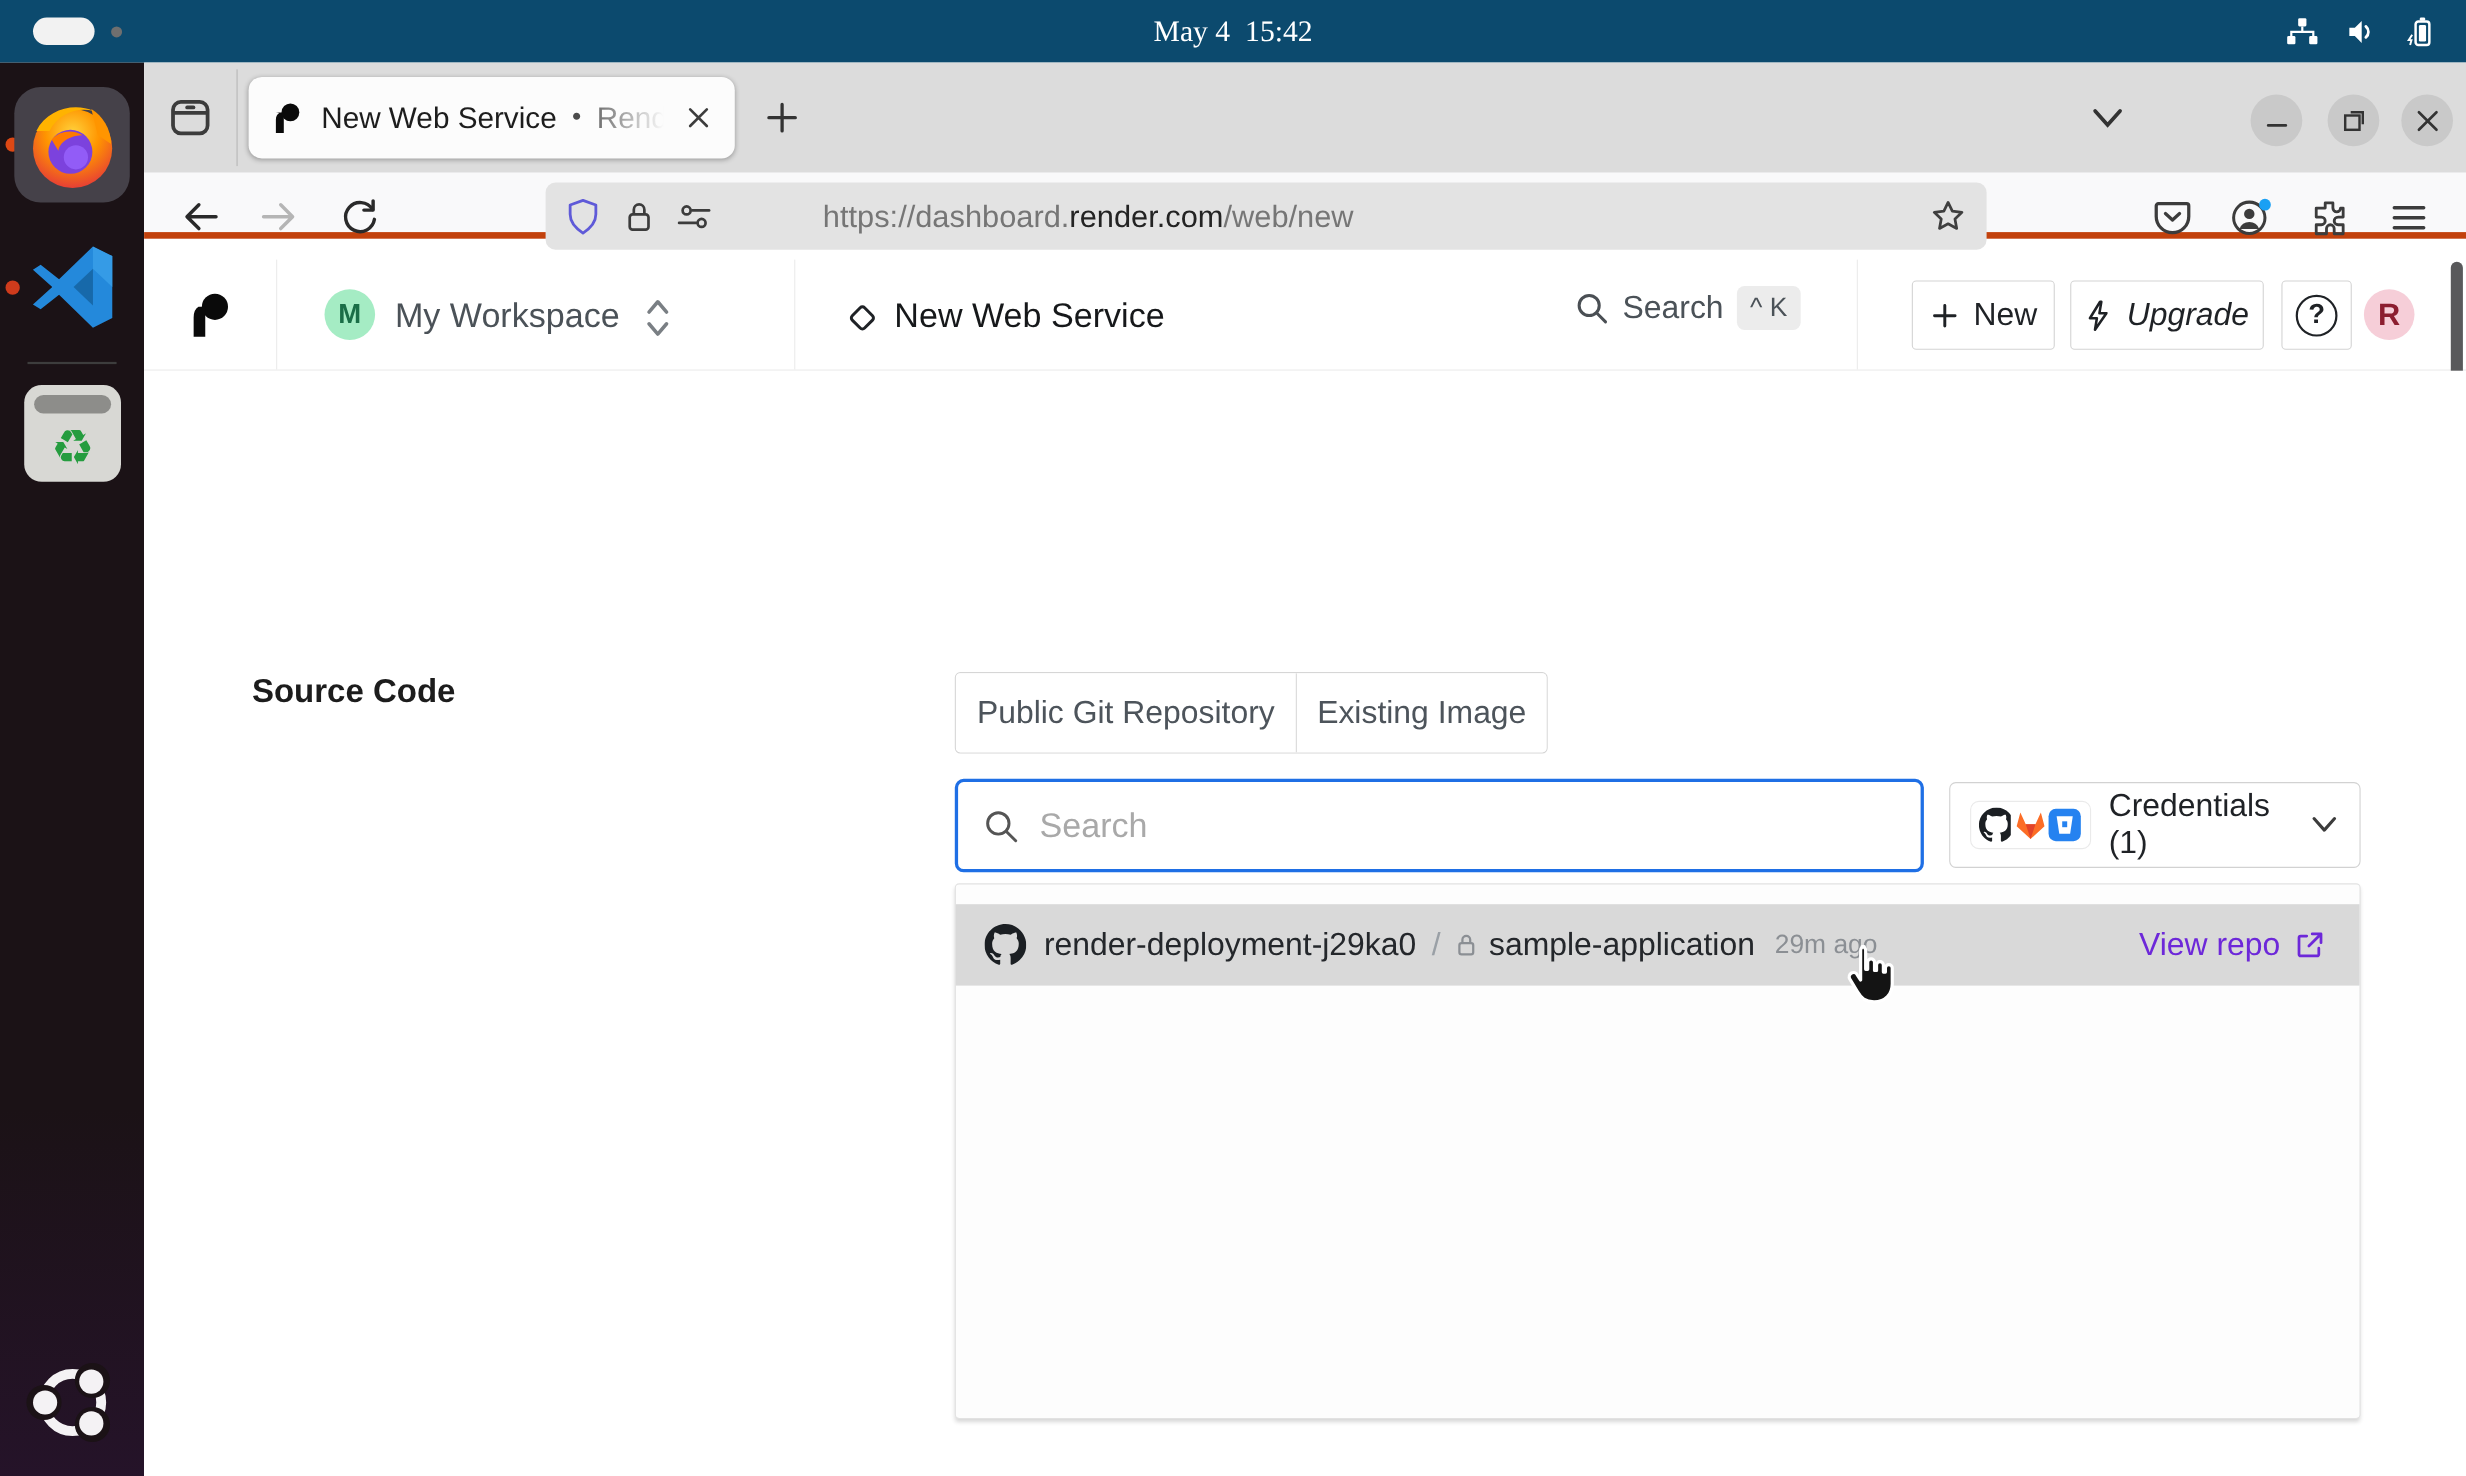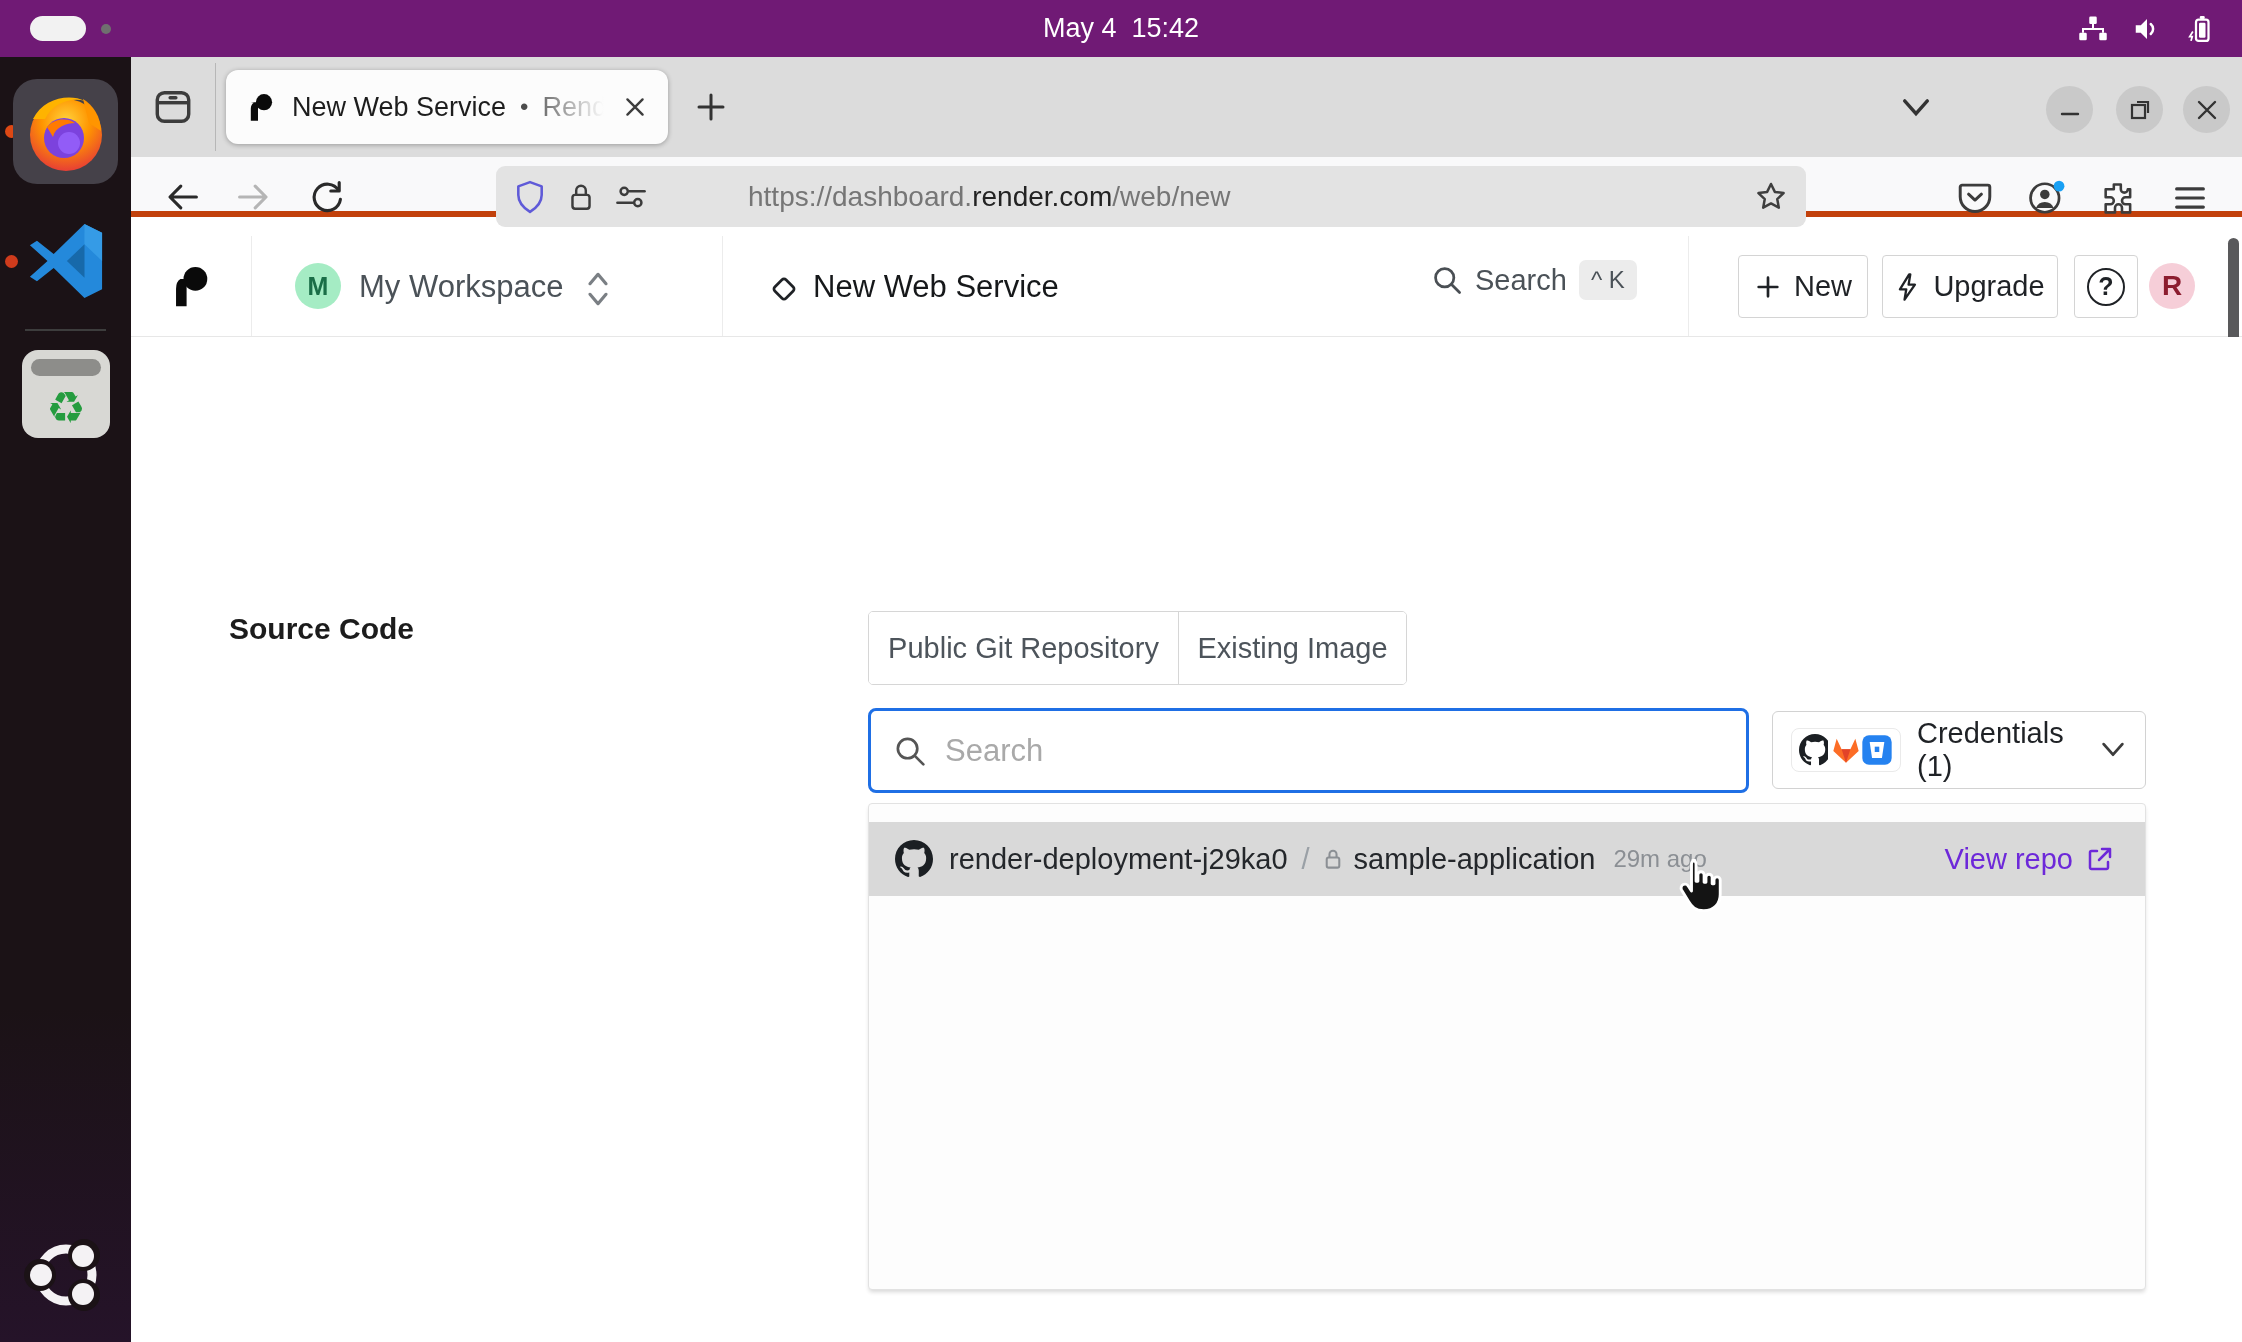--- a/index.html
+++ b/index.html
@@ -1,21 +1,21 @@
 <!DOCTYPE html>
 <html><head>
 <meta charset="utf-8">
 <style>
   * { margin:0; padding:0; box-sizing:border-box; }
   html,body { width:2242px; height:1342px; overflow:hidden; background:#fff;
               font-family:"Liberation Sans", sans-serif; }
   svg { display:block; }
 
   
-  #topbar { position:absolute; left:0; top:0; width:2242px; height:57px; background:#701a75; }
+  #topbar { position:absolute; left:0; top:0; width:2242px; height:57px; background:#0c4a6e;font-family:Liberation Serif, serif; }
   #topbar .pill { position:absolute; left:30px; top:16px; width:56px; height:25px; border-radius:13px; background:#f2f2f2; }
   #topbar .dot { position:absolute; left:101px; top:24px; width:10px; height:10px; border-radius:50%; background:#6f6f6f; }
   #topbar .clock { position:absolute; left:0; right:0; top:0; height:57px; line-height:57px; text-align:center;
                    color:#fff; font-size:27px; font-weight:500; white-space:pre; }
   #topbar .tray { position:absolute; right:26px; top:0; height:57px; display:flex; align-items:center; gap:24px; }
 
   
   #dock { position:absolute; left:0; top:57px; width:131px; height:1285px;
           background:linear-gradient(180deg,#1b1216 0%, #1b1216 74%, #251329 100%); }
   .dock-indicator { position:absolute; left:5px; width:13px; height:13px; border-radius:50%; background:#dd4814; }
@@ -69,21 +69,21 @@
   #pg-diamond { position:absolute; left:636px; top:36px; }
   #pg-title { position:absolute; left:682px; top:33px; font-size:31px; color:#16181a; font-weight:500; }
   #hdr-search { position:absolute; left:1300px; top:24px; display:flex; align-items:center; gap:12px; }
   #hdr-search .s-label { font-size:29px; color:#4b5258; }
   #hdr-search kbd { font-family:"Liberation Sans", sans-serif; background:#ececec; border-radius:7px; padding:6px 12px;
                     font-size:24px; color:#4b5258; }
   #hdr-sep2 { position:absolute; left:1557px; top:0; width:1px; height:100px; background:#ececec; }
   .hdr-btn { position:absolute; top:19px; height:63px; background:#fff; border:1px solid #d4d4d4; border-radius:4px;
              display:flex; align-items:center; justify-content:center; gap:12px; font-size:29px; color:#1f2226;margin-left:20px; }
   #btn-new { left:1587px; width:130px; }
-  #btn-upgrade { left:1731px; width:176px; }
+  #btn-upgrade { left:1731px; width:176px;font-style:italic; }
   #btn-help { left:1923px; width:64px; }
   #user-avatar { position:absolute; left:2018px; top:27px; width:46px; height:46px; font-size:28px; }
 
   #scroll-thumb { position:absolute; right:3px; top:181px; width:11px; height:163px; border-radius:6px; background:#59595b; }
 
   
   #content { position:absolute; left:0; top:280px; width:2111px; height:1005px; background:#fff; }
   #h1 { position:absolute; left:98px; top:104px; font-size:59px; font-weight:700; color:#161616; letter-spacing:-1px; }
   #src-label { position:absolute; left:98px; top:275px; font-size:30px; font-weight:700; color:#1c1c1c; }
 

